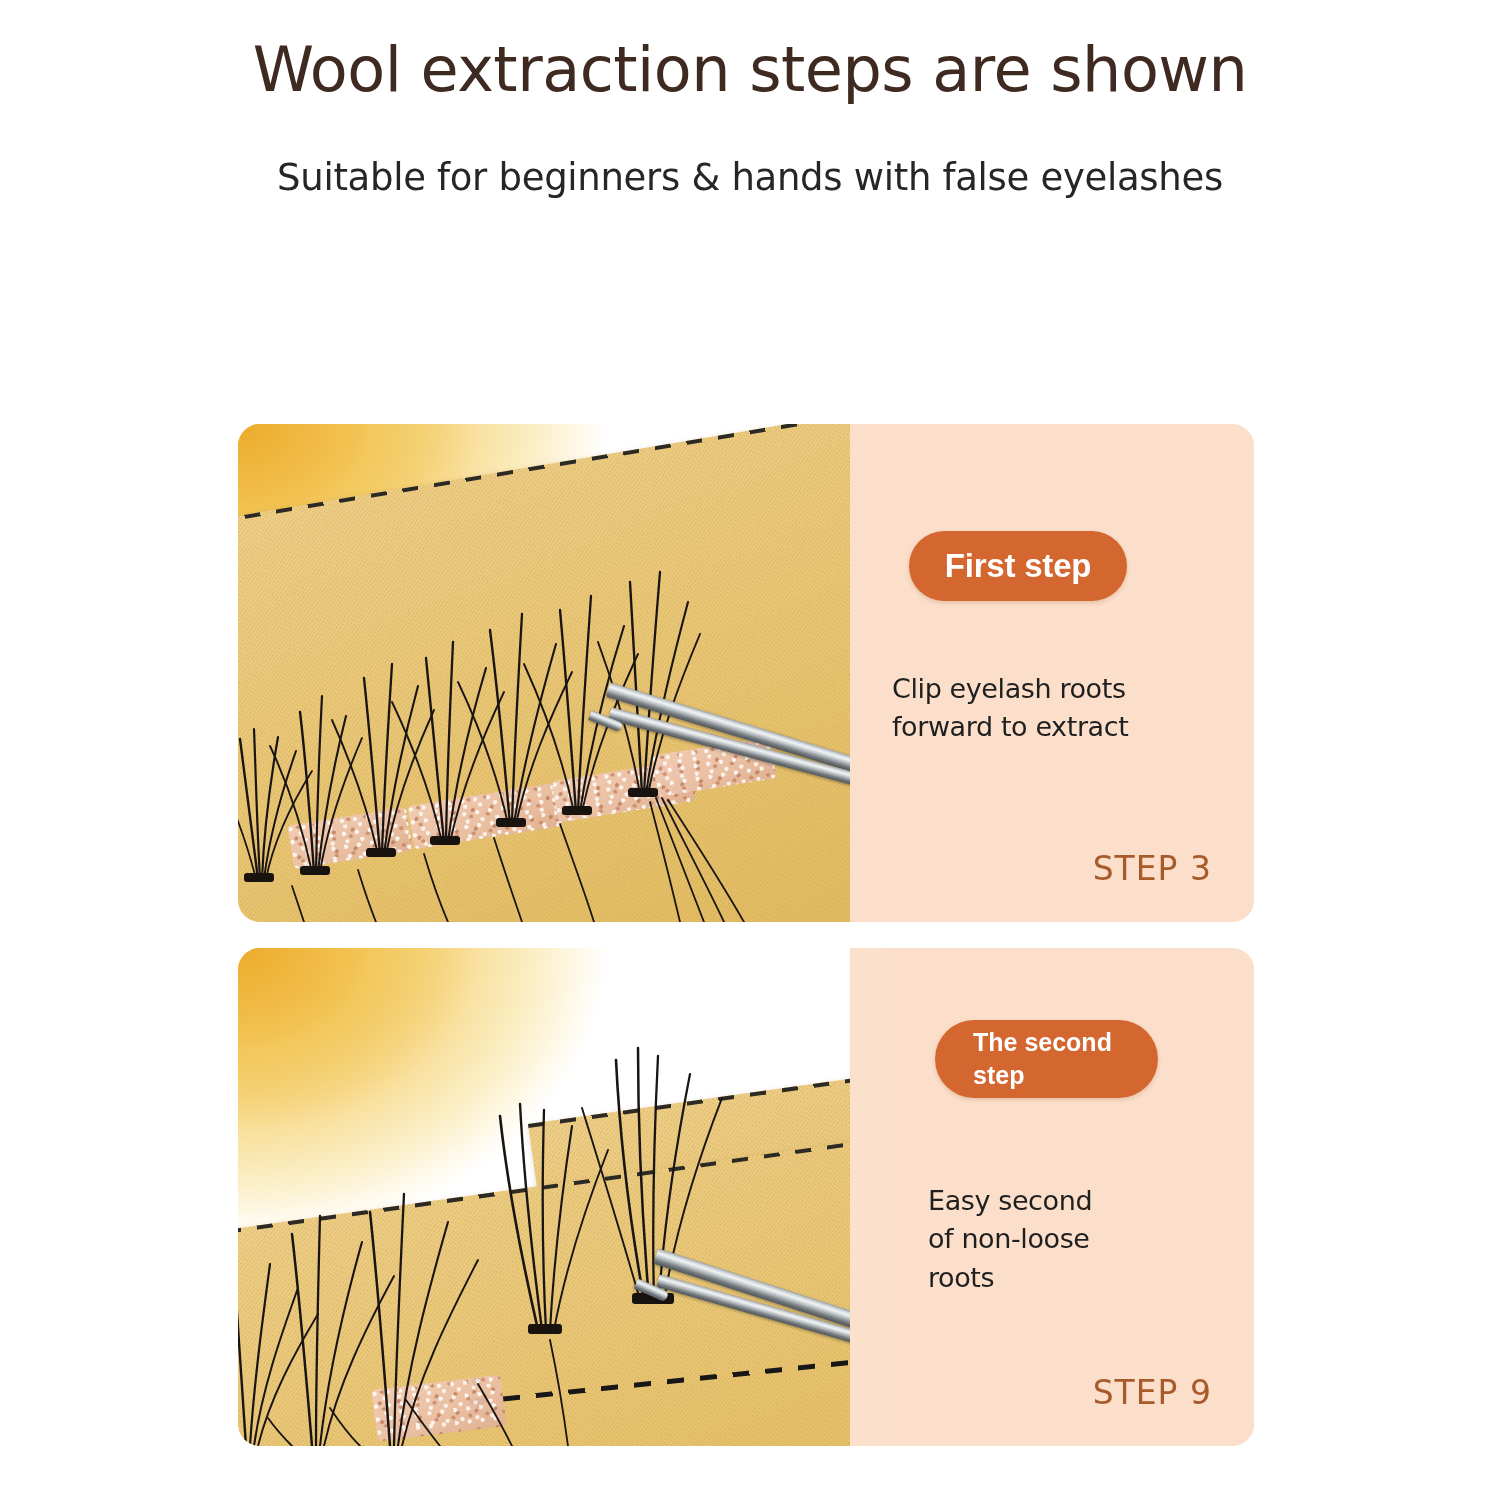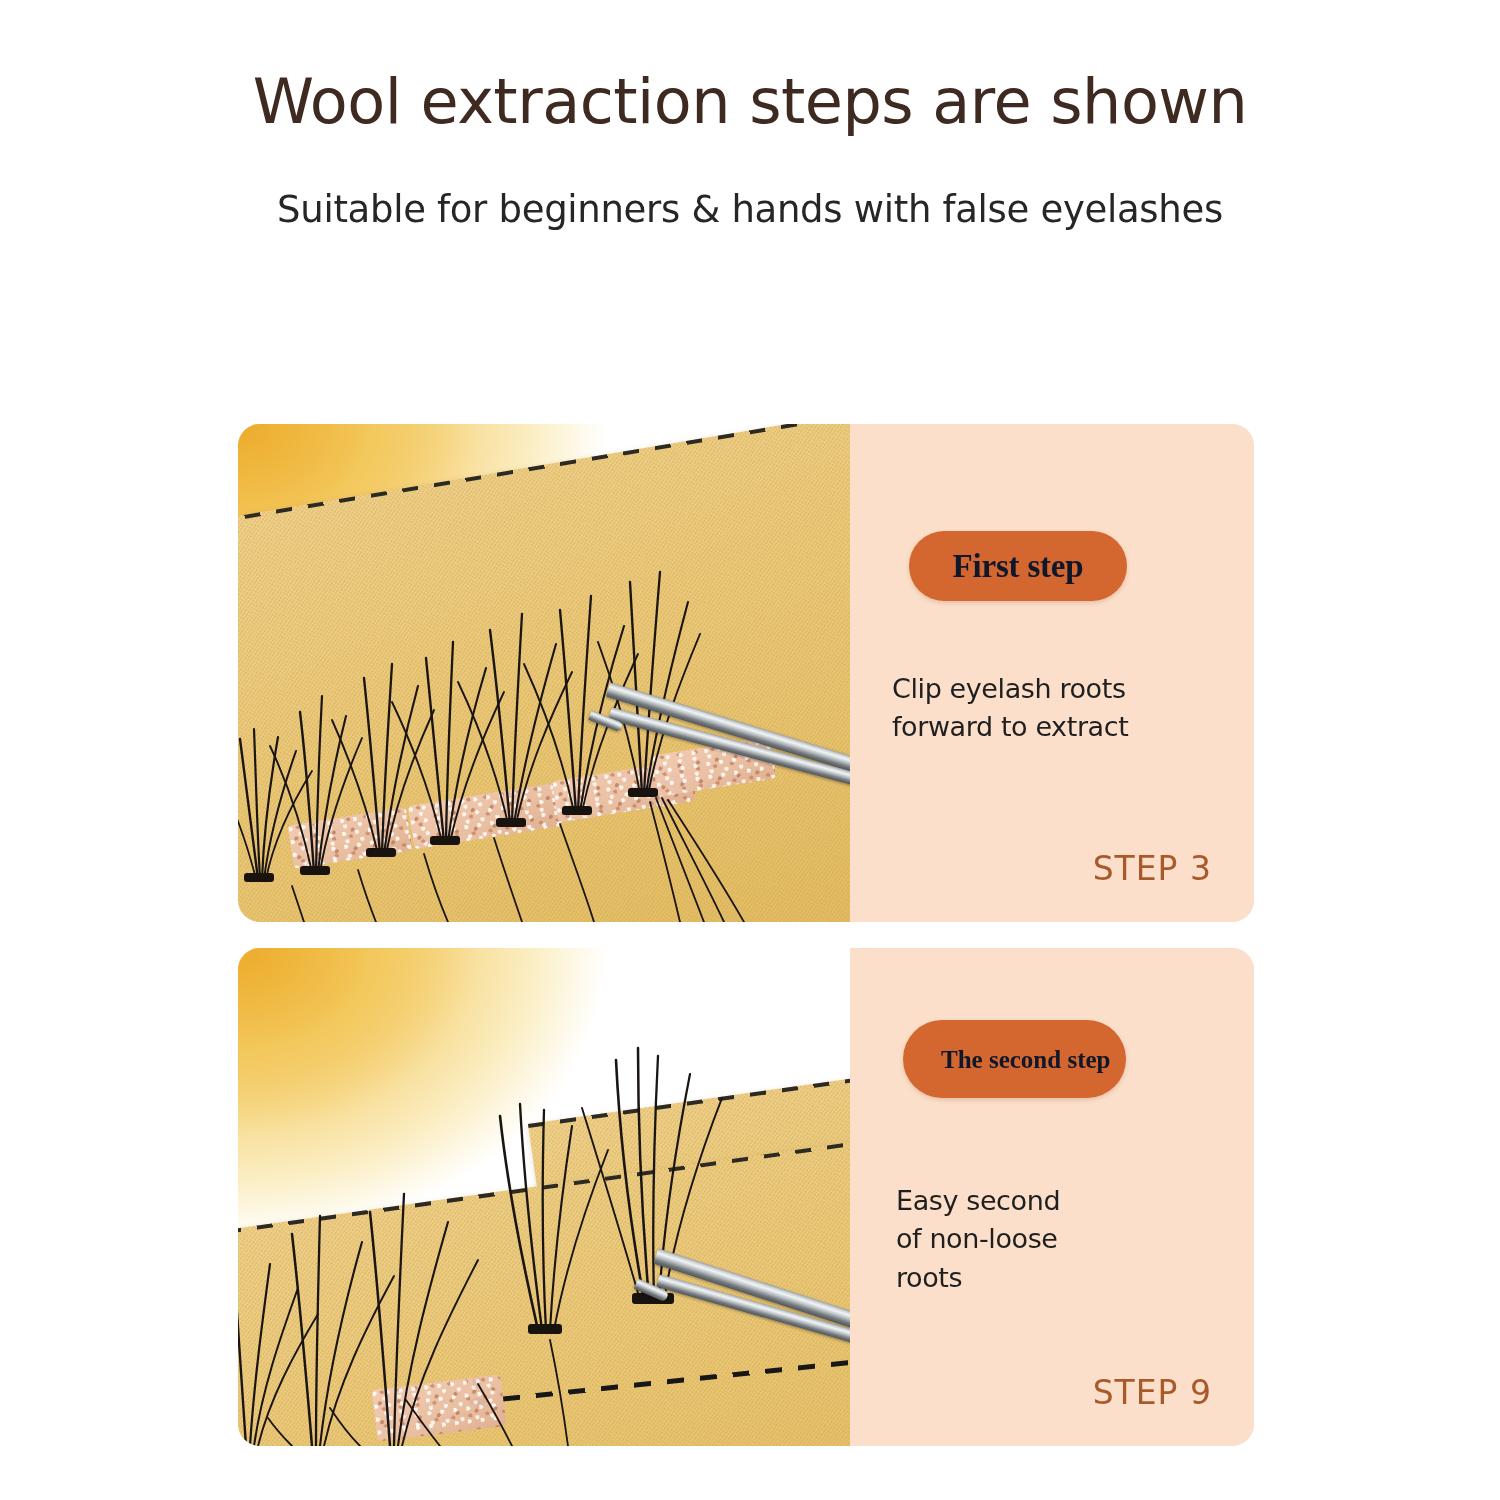--- a/index.html
+++ b/index.html
@@ -18,21 +18,21 @@
   
   .header {
     position: absolute;
     left: 0;
     top: 0;
     width: 1500px;
     text-align: center;
   }
   .page-title {
     margin: 0;
-    padding-top: 68px;
+    padding-top: 36px;
     font-size: 62px;
     font-weight: 400;
     letter-spacing: -0.5px;
     color: #3f2a22;
     font-family: "DejaVu Sans", sans-serif;
     line-height: 1.1;
   }
   .page-subtitle {
     margin: 4px;
     padding-top: 48px;
@@ -48,21 +48,21 @@
     position: absolute;
     left: 238px;
     width: 1016px;
     height: 498px;
     border-radius: 22px;
     overflow: hidden;
     display: flex;
     background: #fbe0cb;
   }
   #card-1 { top: 424px; }
-  #card-2 { top: 948px; }
+  #card-2 { top: 948px; gap: 32px; }
 
   .photo {
     position: relative;
     width: 612px;
     height: 100%;
     overflow: hidden;
     background: #ffffff;
     flex: 0 0 612px;
   }
   .panel {
@@ -168,27 +168,27 @@
     background: linear-gradient(to bottom,
       #9aa0a4 0%, #cfd5d8 14%, #f2f4f5 30%, #b9c0c4 52%, #74797d 76%, #50555a 100%);
     border-radius: 2px;
     box-shadow: 0 1px 3px rgba(0,0,0,.35);
   }
 
   
   .pill {
     position: absolute;
     background: #d3672f;
-    color: #0f172a;
+    color: #ffffff;
     border-radius: 100px;
     display: flex;
     align-items: center;
     justify-content: center;
     text-align: center;
-    font-family: Liberation Serif, serif;
+    font-family: Liberation Sans, sans-serif;
     font-weight: 700;
     box-shadow: 0 2px 4px rgba(150,80,35,.22);
   }
   #pill-1 {
     left: 59px;
     top: 107px;
     width: 218px;
     height: 70px;
     font-size: 33px;
     letter-spacing: -0.2px;

